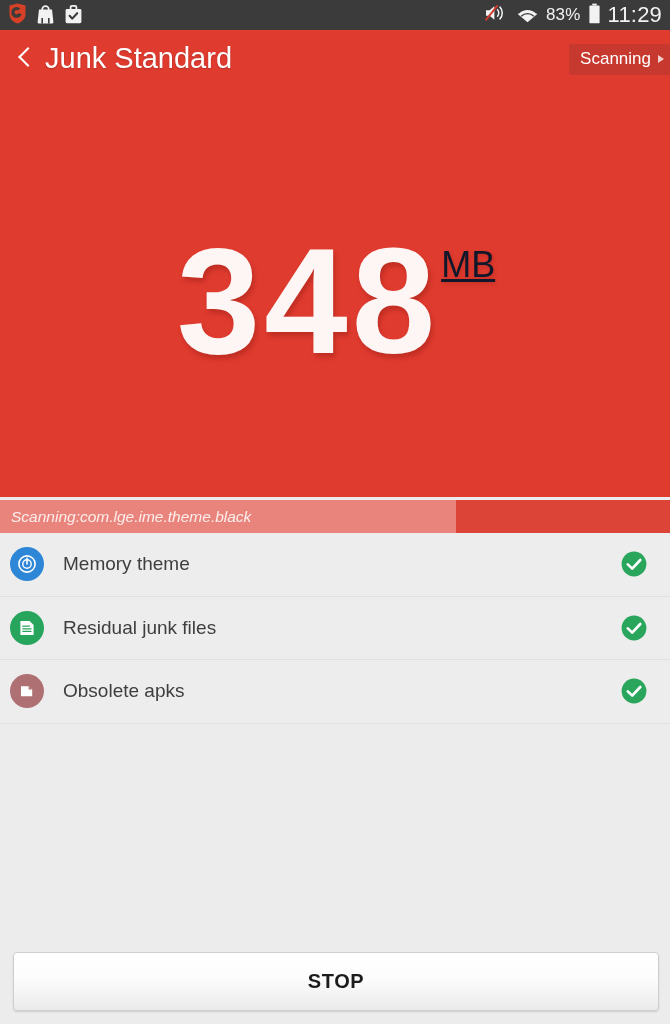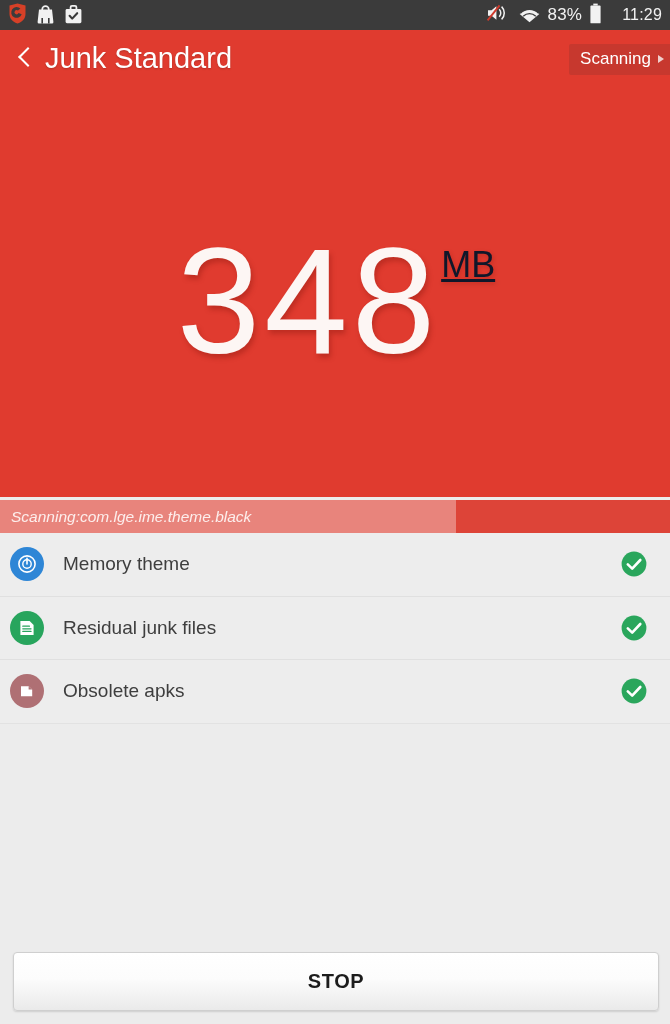--- a/index.html
+++ b/index.html
@@ -31,21 +31,21 @@
     padding: 0 8px;
     box-sizing: border-box;
   }
   .sb-left { display: flex; align-items: center; gap: 9px; }
   .sb-right { display: flex; align-items: center; gap: 7px; }
   .sb-text {
     color: #f2f2f2;
     font-size: 17px;
     letter-spacing: 0.2px;
   }
-  .sb-time { font-size: 16px; margin-left: 13px; }
+  .sb-time { font-size: 22px; }
 
   
   #hero {
     position: absolute;
     top: 30px; left: 0;
     width: 670px;
     height: 467px;
     background: #e03b2f;
   }
   #appbar {
@@ -102,21 +102,21 @@
     top: 196px;
     left: 0;
     width: 670px;
     text-align: center;
     white-space: nowrap;
   }
   #amount-value {
     font-size: 150px;
     line-height: 150px;
     color: #fdf6f4;
-    font-weight: 400;
+    font-weight: 700;
     letter-spacing: 4px;
     text-shadow: 2px 4px 5px rgba(130,20,12,0.35);
     font-family: "Liberation Sans", sans-serif;
   }
   #amount-unit {
     font-size: 36px;
     color: #0f172a;
     font-weight: 400;
     vertical-align: top;
     position: relative;

